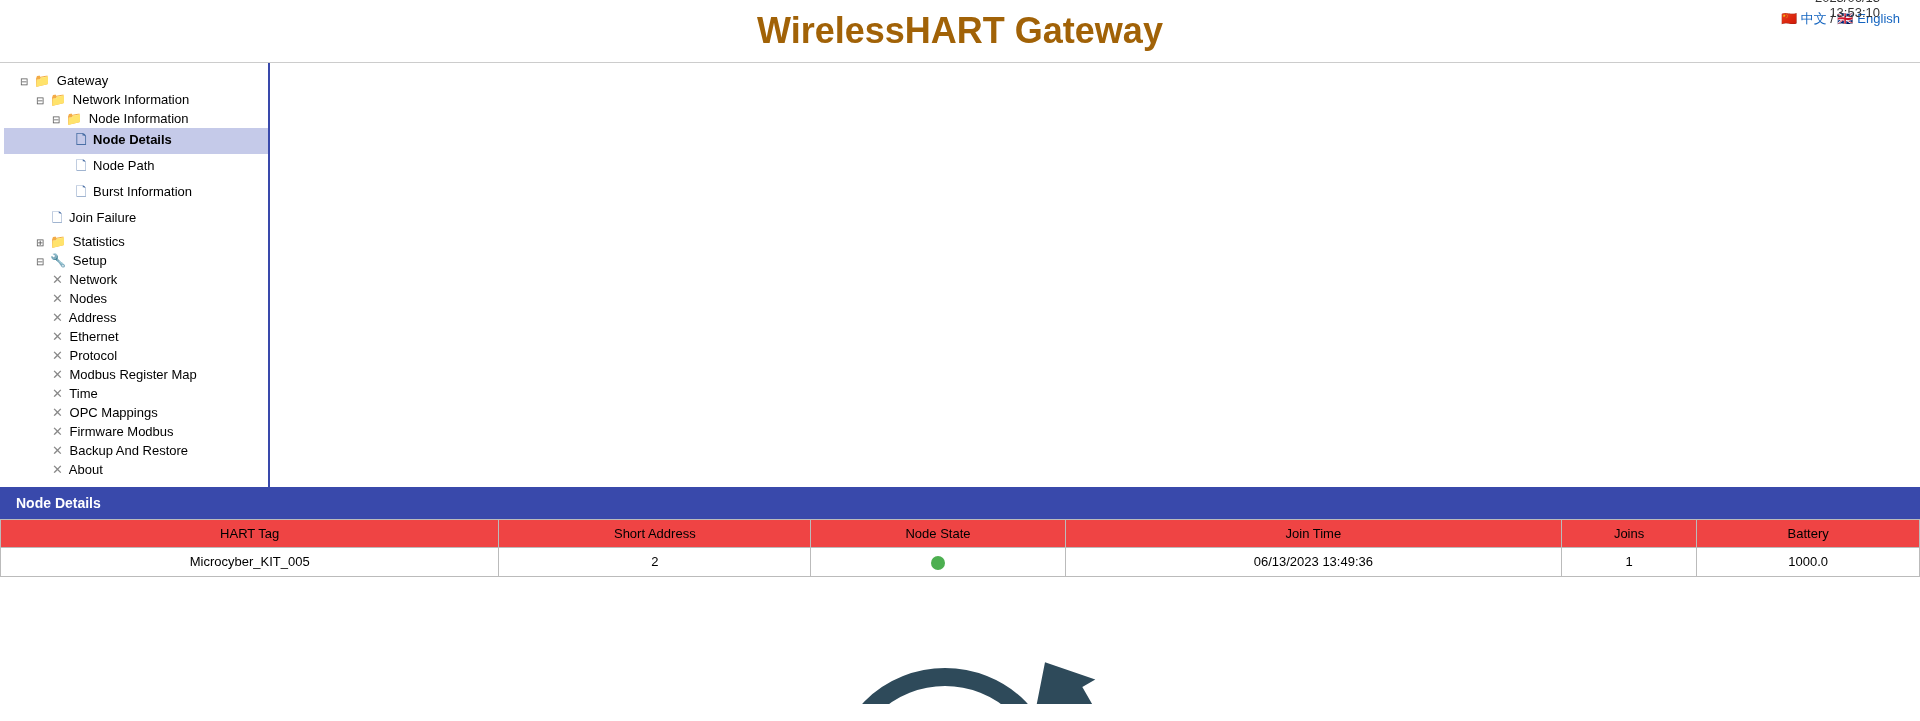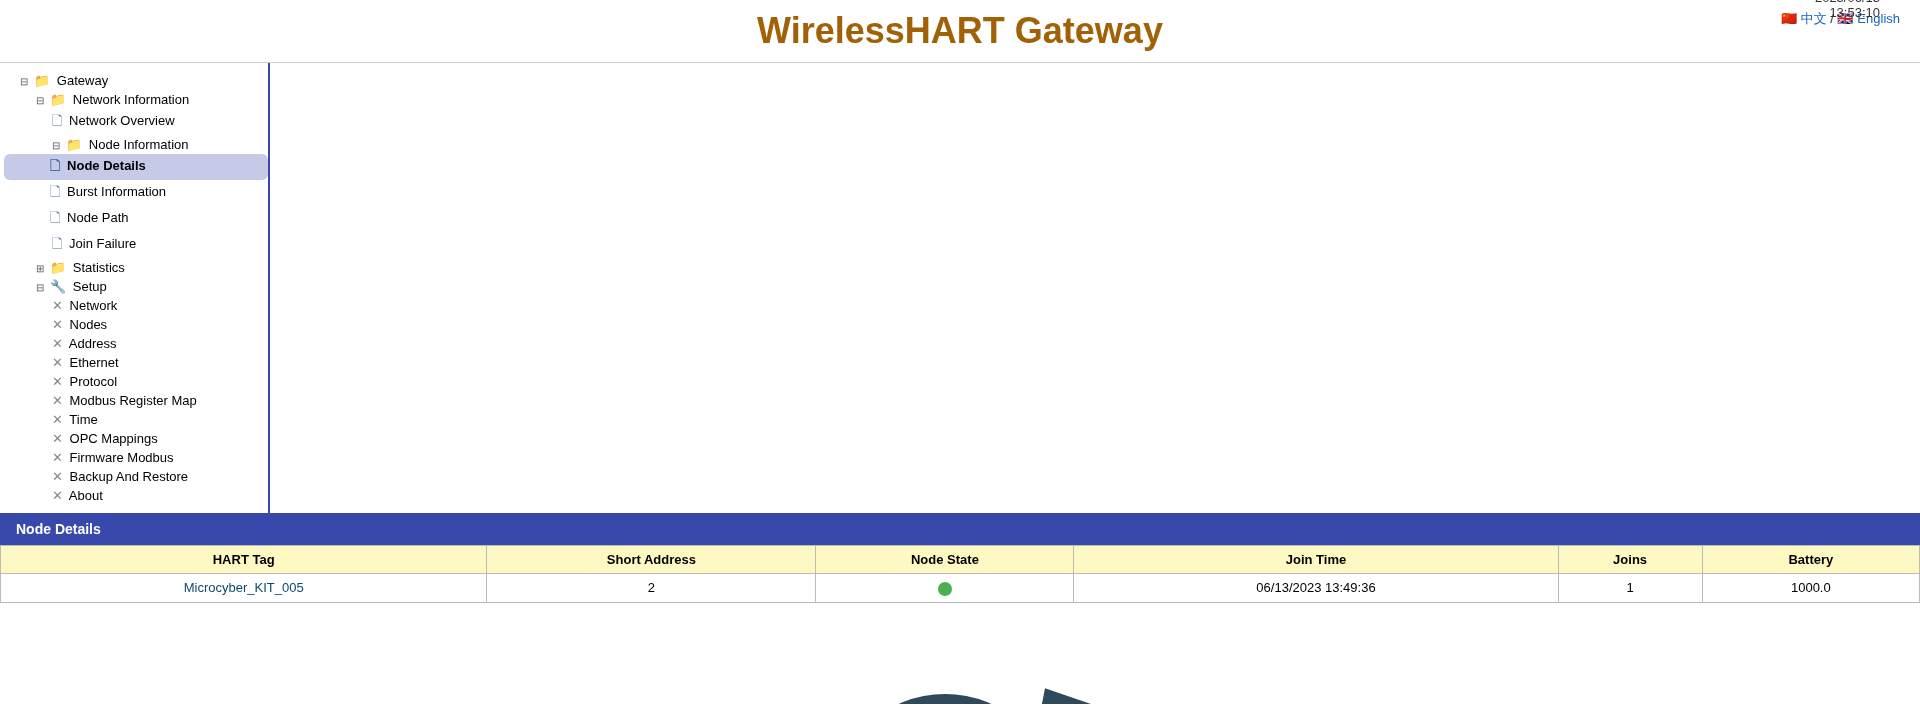--- a/index.html
+++ b/index.html
@@ -58,21 +58,21 @@
       padding: 2px 8px;
       cursor: pointer;
       white-space: nowrap;
     }
     .sidebar-item.active { background: #c5cae9; font-weight: bold; }
 
     .tree-root { padding-left: 4px; }
     .tree-l1 { padding-left: 16px; }
     .tree-l2 { padding-left: 32px; }
     .tree-l3 { padding-left: 48px; }
-    .tree-l4 { padding-left: 46px; border-radius: 6px; }
+    .tree-l4 { padding-left: 72px; }
 
     .folder-icon { color: #e6a817; margin-right: 3px; }
     .doc-icon { color: #4a6fa5; margin-right: 3px; }
     .cross-icon { color: #888; margin-right: 3px; }
     .expand-icon { font-size: 10px; margin-right: 2px; color: #555; }
 
     
     .main-content {
       flex: 1;
       padding: 0;
@@ -88,34 +88,34 @@
       padding: 8px 16px;
     }
 
     
     .data-table {
       width: 100%;
       border-collapse: collapse;
       margin-top: 0;
     }
     .data-table th {
-      background: #fef9c3;
+      background: #ef4444;
       border: 1px solid #bbb;
       padding: 6px 4px;
       text-align: center;
-      font-weight: bold;
+      font-weight: normal;
       font-size: 13px;
     }
     .data-table td {
       border: 1px solid #bbb;
       padding: 6px 12px;
       text-align: center;
       font-size: 13px;
     }
-    .data-table td a { color: #0c4a6e; text-decoration: none; }
+    .data-table td a { color: #000000; text-decoration: none; }
     .node-state-dot {
       display: inline-block;
       width: 14px;
       height: 14px;
       border-radius: 50%;
       background: #4caf50;
       vertical-align: middle;
     }
 
     
@@ -152,44 +152,40 @@
         <span class="folder-icon">📁</span>
         <span>Gateway</span>
       </div>
 
       <div class="sidebar-item tree-l2">
         <span class="expand-icon">⊟</span>
         <span class="folder-icon">📁</span>
         <span>Network Information</span>
       </div>
 
-      <div class="sidebar-item tree-l3">
-        <span class="doc-icon">🗋</span>
-        <span>Network Overview</span>
-      </div>
 
       <div class="sidebar-item tree-l3">
         <span class="expand-icon">⊟</span>
         <span class="folder-icon">📁</span>
         <span>Node Information</span>
       </div>
 
       <div class="sidebar-item tree-l4 active">
         <span class="doc-icon">🗋</span>
         <span>Node Details</span>
       </div>
 
       <div class="sidebar-item tree-l4">
         <span class="doc-icon">🗋</span>
-        <span>Burst Information</span>
+        <span>Node Path</span>
       </div>
 
       <div class="sidebar-item tree-l4">
         <span class="doc-icon">🗋</span>
-        <span>Node Path</span>
+        <span>Burst Information</span>
       </div>
 
 
       <div class="sidebar-item tree-l3">
         <span class="doc-icon">🗋</span>
         <span>Join Failure</span>
       </div>
 
 
       <div class="sidebar-item tree-l2">

